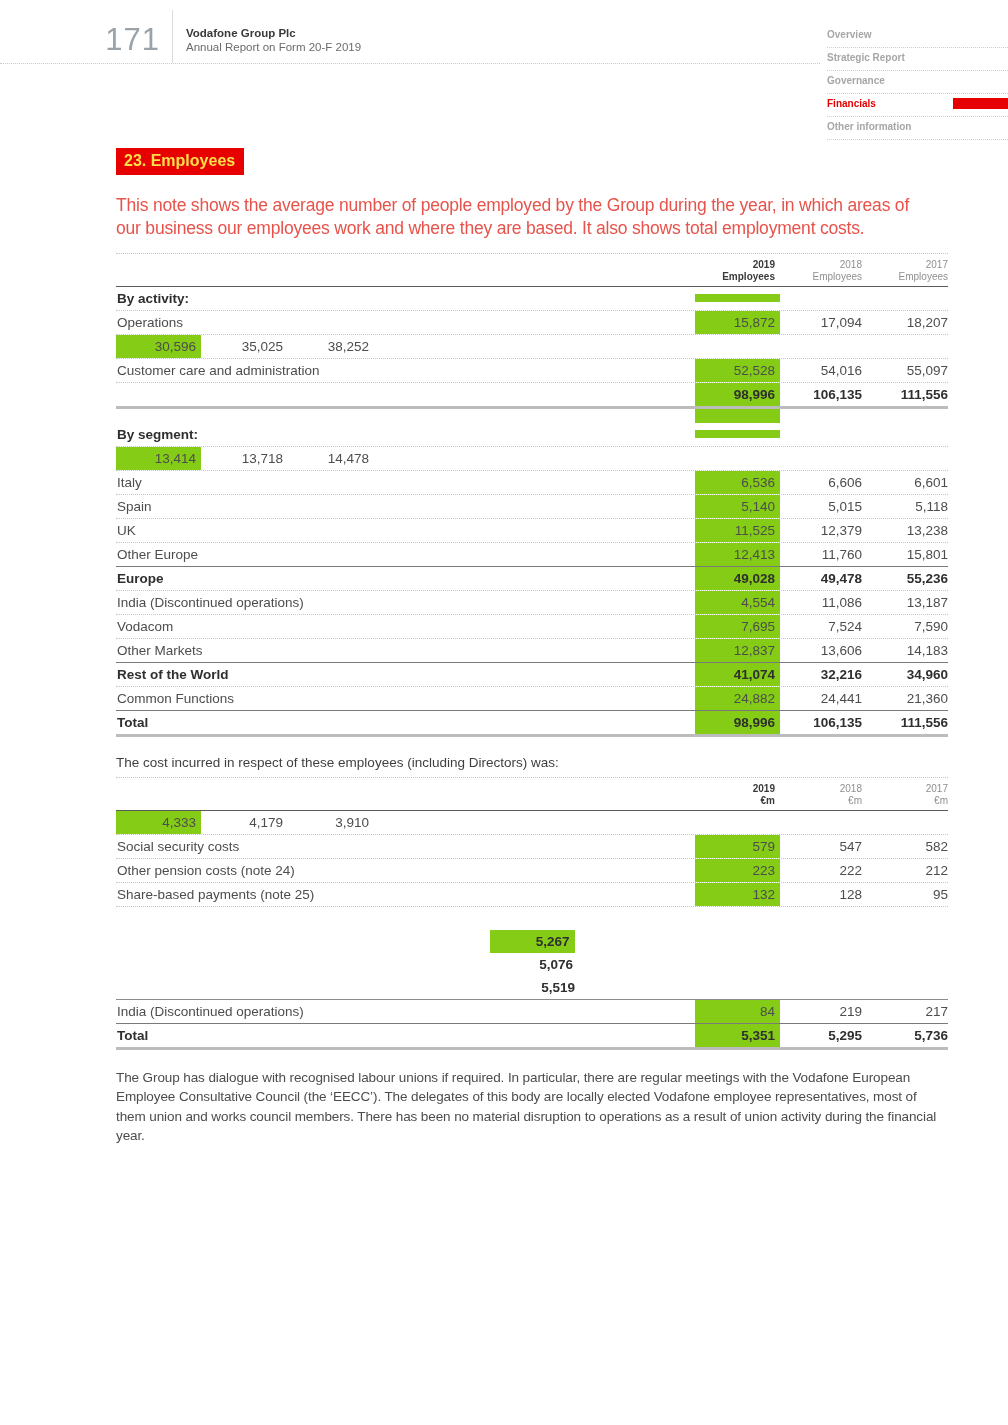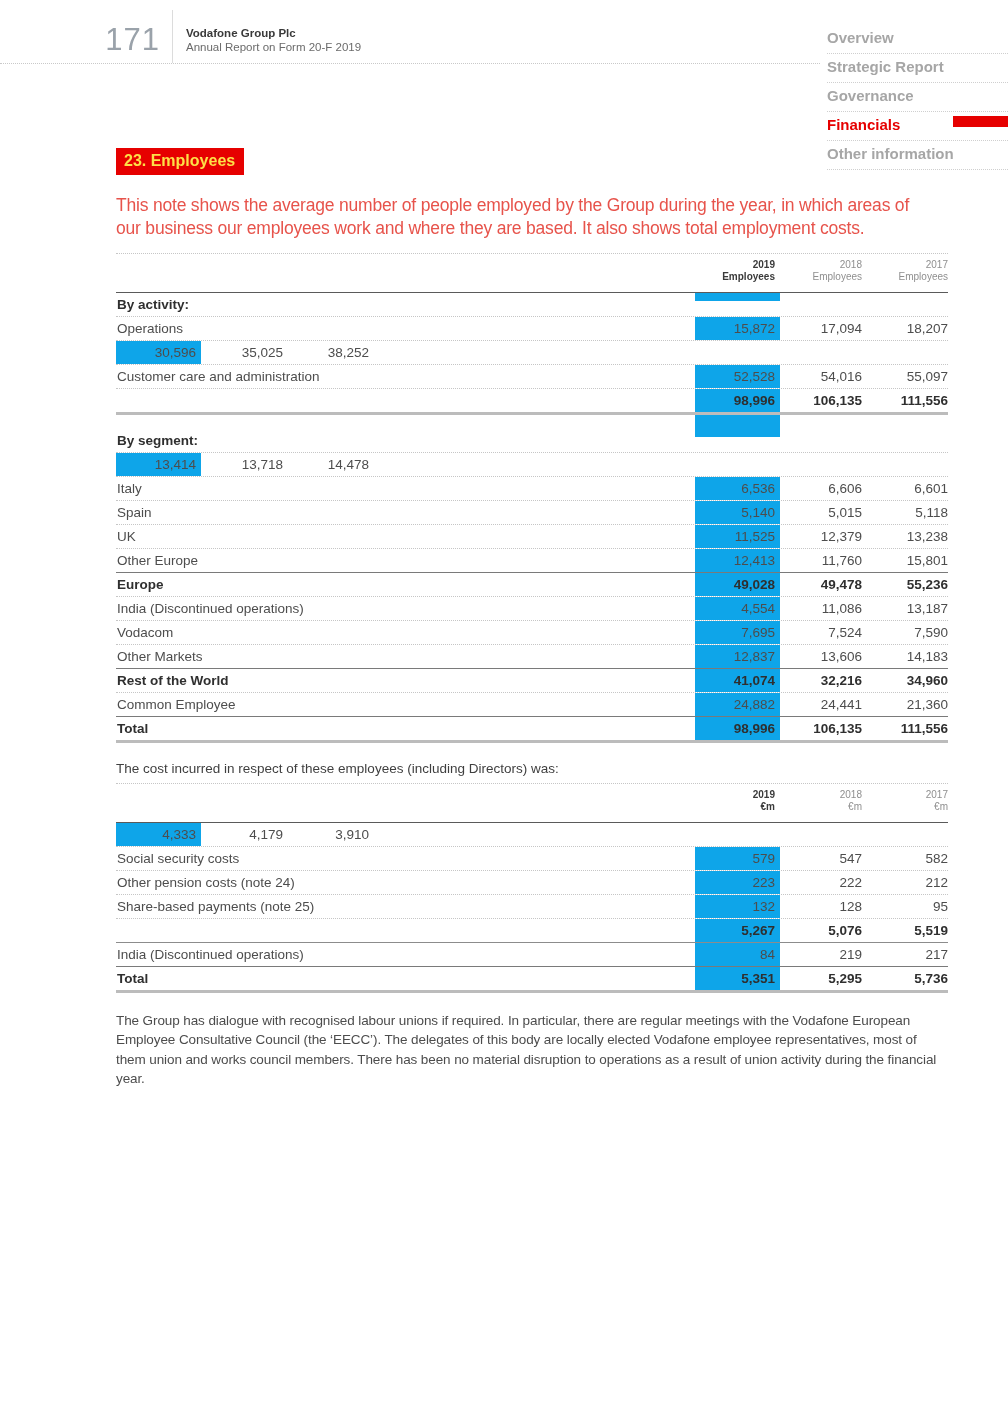--- a/index.html
+++ b/index.html
@@ -22,21 +22,21 @@
   .company-name { font-size:11.5px; font-weight:bold; color:#3a3a3a; }
   .report-title { font-size:11.5px; color:#6b6b6b; margin-top:2px; }
   .header-rule {
     position:absolute; top:63px; left:0; width:820px;
     border-top:1px dotted #c9c9c9;
   }
 
   
   .toc { position:absolute; top:27px; left:827px; width:181px; }
   .nav-item {
-    position:relative; font-size:15px; font-weight:bold; color:#a6a6a6;
+    position:relative; font-size:10px; font-weight:bold; color:#a6a6a6;
     padding:2px 0 7px 0; border-bottom:1px dotted #cfcfcf; margin-bottom:2px;
     cursor:pointer;
   }
   .nav-item.active { color:#e60000; }
   .nav-marker {
     position:absolute; right:0; top:2px; width:55px; height:11px;
     background:#e60000;
   }
 
   
@@ -45,46 +45,46 @@
     display:inline-block; background:#e60000; color:#fde047;
     font-size:16px; font-weight:bold; padding:4px 9px 5px 8px;
   }
   .intro {
     margin-top:19px; width:818px; color:#e7534b;
     font-size:17.5px; line-height:1.3; letter-spacing:-0.2px;
   }
 
   
   .fintable { margin-top:13px; width:100%; }
-  .trow { display:flex; align-items:flex-start; }
+  .trow { display:flex; align-items:center; }
   .lbl { flex:1; font-size:13.5px; color:#4d4d4d; padding:4px 0 4px 1px; }
   .vc  { text-align:right; font-size:13.5px; color:#4d4d4d; padding:4px 0; }
   .c1  { width:85px; padding-right:5px; }
   .c2  { width:82px; }
   .c3  { width:86px; }
-  .shade { background:#0ea5e9; }
+  .shade { background:#84cc16; }
 
   .thead { border-top:1px dotted #c6c6c6; border-bottom:1px solid #5a5a5a;
            align-items:flex-end; }
-  .thead .vc { padding-bottom:8px; padding-top:5px; line-height:1.25; }
+  .thead .vc { padding-bottom:2px; padding-top:5px; line-height:1.25; }
   .yr, .unit { font-size:10px; color:#8f8f8f; }
   .emph .yr, .emph .unit { font-weight:bold; color:#3a3a3a; }
 
   .trow.body { border-top:1px dotted #c6c6c6; }
   .trow.first, .trow.section, .trow.gaprow { border-top:none; }
   .trow.section .lbl { font-weight:bold; color:#2f2f2f; }
   .trow.boldrow, .trow.totalrow { border-top:1px solid #7a7a7a; }
   .trow.boldrow .lbl, .trow.boldrow .vc,
   .trow.totalrow .lbl, .trow.totalrow .vc,
   .trow.subtotal .vc, .trow.subtotal2 .vc {
     font-weight:bold; color:#2f2f2f;
   }
   .trow.subtotal  { border-bottom:3px solid #bcbcbc; }
   .trow.totalrow  { border-bottom:3px solid #bcbcbc; }
-  .trow.subtotal2 { border-bottom:1px solid #8c8c8c; }
+  .trow.subtotal2 { border-bottom:1px solid #8c8c8c;flex-direction:column; }
   .trow.subtotal2 + .trow { border-top:none; }
   .gaprow .vc, .gaprow .lbl { padding:0; height:14px; }
 
   .costs-intro { margin-top:18px; font-size:13.5px; color:#3f3f3f; }
   .costs-table { margin-top:7px; }
   .footer-para {
     margin-top:18px; width:832px; font-size:13.5px; line-height:1.45;
     color:#4c4c4c; letter-spacing:-0.1px;
   }
 </style>
@@ -222,21 +222,21 @@
         <div class="vc c2">13,606</div>
         <div class="vc c3">14,183</div>
       </div>
       <div class="trow body boldrow">
         <div class="lbl">Rest of the World</div>
         <div class="vc c1 shade">41,074</div>
         <div class="vc c2">32,216</div>
         <div class="vc c3">34,960</div>
       </div>
       <div class="trow body">
-        <div class="lbl">Common Employee</div>
+        <div class="lbl">Common Functions</div>
         <div class="vc c1 shade">24,882</div>
         <div class="vc c2">24,441</div>
         <div class="vc c3">21,360</div>
       </div>
       <div class="trow body totalrow">
         <div class="lbl">Total</div>
         <div class="vc c1 shade">98,996</div>
         <div class="vc c2">106,135</div>
         <div class="vc c3">111,556</div>
       </div>

